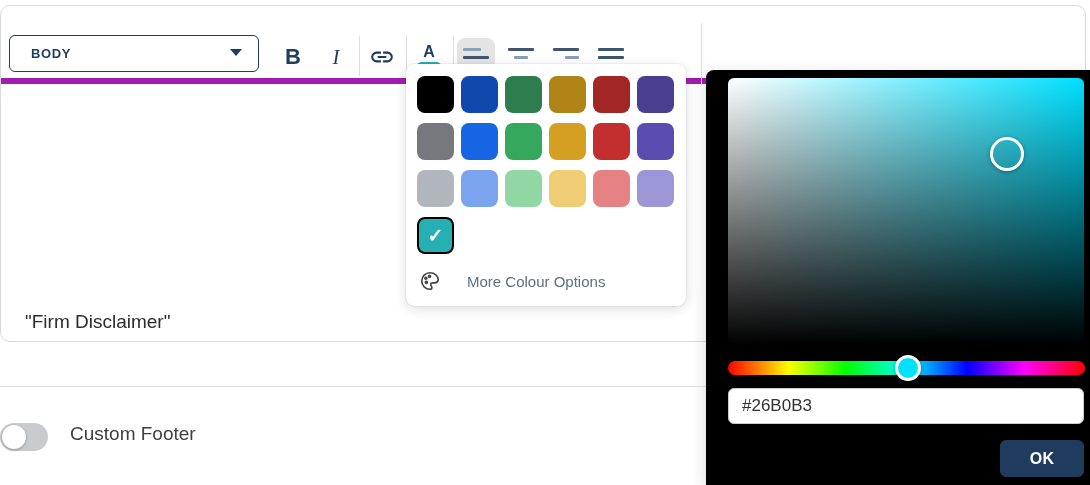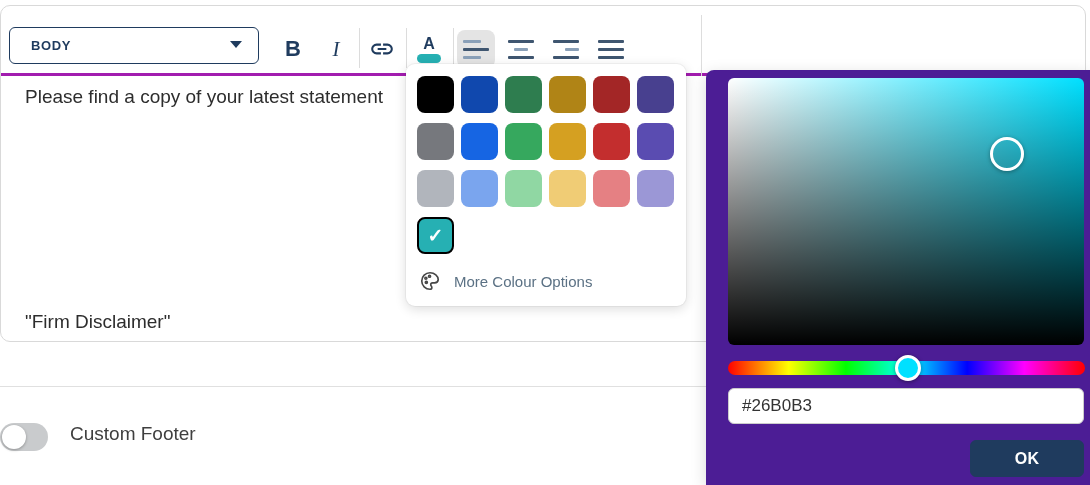--- a/index.html
+++ b/index.html
@@ -3,22 +3,22 @@
 <meta charset="utf-8">
 <style>
   * { margin:0; padding:0; box-sizing:border-box; }
   html,body { width:1090px; height:485px; background:#fff; overflow:hidden;
     font-family:"Liberation Sans", sans-serif; }
   .stage { position:relative; width:1090px; height:485px; background:#fff; }
 
   
   .card { position:absolute; left:0; top:5px; width:1086px; height:337px;
     border:1px solid #d9d9d9; border-radius:10px; background:#fff; }
-  .toolbar { position:absolute; left:0; top:8px; width:100%; height:62px;
-    border-bottom:3px solid #a21caf;padding-left:26px; }
+  .toolbar { position:absolute; left:0; top:16px; width:100%; height:62px;
+    border-bottom:6px solid #a21caf;padding-left:26px; }
   .pane-divider { position:absolute; left:700px; top:1px; width:1px; height:61px; background:#ddd; }
 
   .fmt-select { position:absolute; left:8px; top:13px; width:250px; height:37px;
     border:1.5px solid var(--accent); border-radius:6px; background:#fff;
     display:flex; align-items:center; cursor:pointer; }
   .fmt-select .lbl { padding-left:21px; font-size:13px; font-weight:bold;
     letter-spacing:.6px; color:var(--accent); }
   .fmt-select .caret { position:absolute; right:16px; top:13px; width:0; height:0;
     border-left:6px solid transparent; border-right:6px solid transparent;
     border-top:7px solid var(--accent); }
@@ -57,42 +57,42 @@
   .palette-pop { position:absolute; left:406px; top:64px; width:280px; height:242px;
     background:#fff; border-radius:9px; box-shadow:0 3px 12px rgba(0,0,0,.14), 0 0 0 1px rgba(0,0,0,.04);
     padding:12px 11px; z-index:6; }
   .swatch-row { display:flex; gap:7px; margin-bottom:10px; }
   .swatch { width:37px; height:37px; border-radius:8px; cursor:pointer; }
   .sel-swatch { margin-top:2px; width:37px; height:37px; border-radius:8px; background:var(--teal);
     border:2px solid #000; display:flex; align-items:center; justify-content:center;
     color:#fff; font-size:19px; font-weight:bold; cursor:pointer; }
   .more-row { margin-top:16px; display:flex; align-items:center; cursor:pointer; padding-left:2px; }
   .more-row svg { width:22px; height:22px; }
-  .more-lbl { margin-left:13px; font-size:15px; color:#5b7184; }
-
-  
-  .picker { position:absolute; left:706px; top:70px; width:384px; height:415px; background:#4c1d95;
+  .more-lbl { margin-left:26px; font-size:15px; color:#5b7184; }
+
+  
+  .picker { position:absolute; left:706px; top:70px; width:384px; height:415px; background:#000000;
     border-radius:8px 0 0 0; box-shadow:0 4px 16px rgba(0,0,0,.15); z-index:6; padding:8px 0 0 22px; }
   .sat-box { position:relative; width:356px; height:267px; border-radius:6px; cursor:crosshair;
     background:
       linear-gradient(to bottom, rgba(0,0,0,0) 0%, #000 100%),
       linear-gradient(to right, #ffffff 0%, var(--hue) 100%); }
   .sat-cursor { position:absolute; left:262px; top:59px; width:34px; height:34px; border-radius:50%;
     border:3px solid #fff; box-shadow:0 1px 4px rgba(0,0,0,.35); }
   .hue-slider { position:relative; margin-top:16px; width:357px; height:14px; border-radius:7px; cursor:pointer;
     background:linear-gradient(to right,#f00 0%,#ff0 17%,#0f0 33%,#0ff 50%,#00f 67%,#f0f 83%,#f00 100%); }
   .hue-thumb { position:absolute; left:167px; top:-6px; width:26px; height:26px; border-radius:50%;
     background:var(--hue); border:3.5px solid #fff; box-shadow:0 1px 4px rgba(0,0,0,.4); }
   .hex-input { margin-top:13px; width:356px; height:36px; border:1px solid #ccc; border-radius:6px;
     padding-left:13px; font-size:17px; color:#333; font-family:"Liberation Sans", sans-serif; outline:none; }
   .btn-row { margin-top:16px; width:356px; display:flex; justify-content:flex-end; gap:8px; }
   .btn { height:37px; border-radius:6px; font-size:16px; font-weight:bold; cursor:pointer;
     font-family:"Liberation Sans", sans-serif; letter-spacing:.3px; }
   .btn.cancel { width:102px; background:#fff; border:1px solid #ccc; color:var(--accent); }
-  .btn.ok { width:114px; background:var(--accent); border:1px solid var(--accent); color:#fff; }
+  .btn.ok { width:84px; background:var(--accent); border:1px solid var(--accent); color:#fff; }
 
   .link-svg path { fill:var(--accent); }
   .palette-svg path, .palette-svg circle { stroke:#474747; fill:none; }
 </style>
 </head>
 <body>
 
 <div class="stage">
 
   <div class="card">
@@ -154,21 +154,20 @@
         <span class="align-icon left">
           <span class="b w100"></span>
             <span class="b w100"></span>
             <span class="b w100"></span>
         </span>
       </button>
 
       <div class="pane-divider"></div>
     </div>
 
-    <div class="doc-line" style="top:80px">Please find a copy of your latest statement</div>
     <div class="doc-line" style="top:305px">"Firm Disclaimer"</div>
   </div>
 
   <div class="hr2"></div>
 
   <div class="footer-row">
     <div class="toggle">
       <div class="knob"></div>
     </div>
     <div class="footer-lbl">Custom Footer</div>

